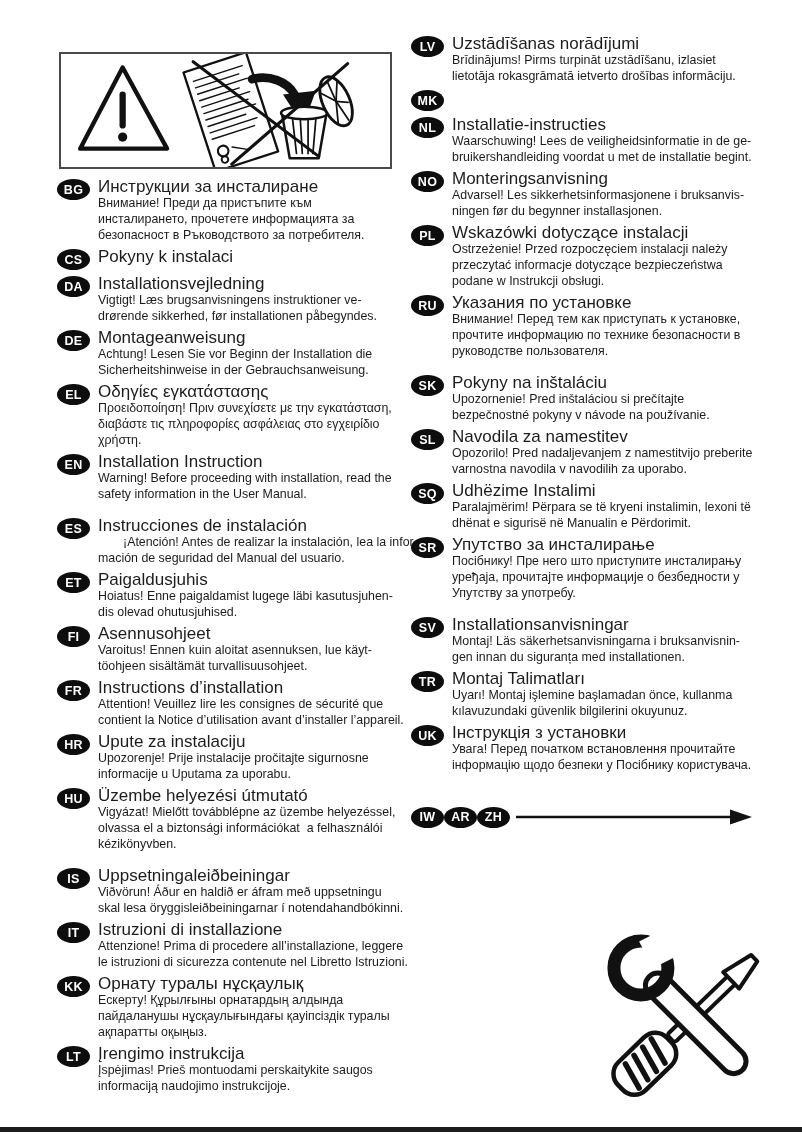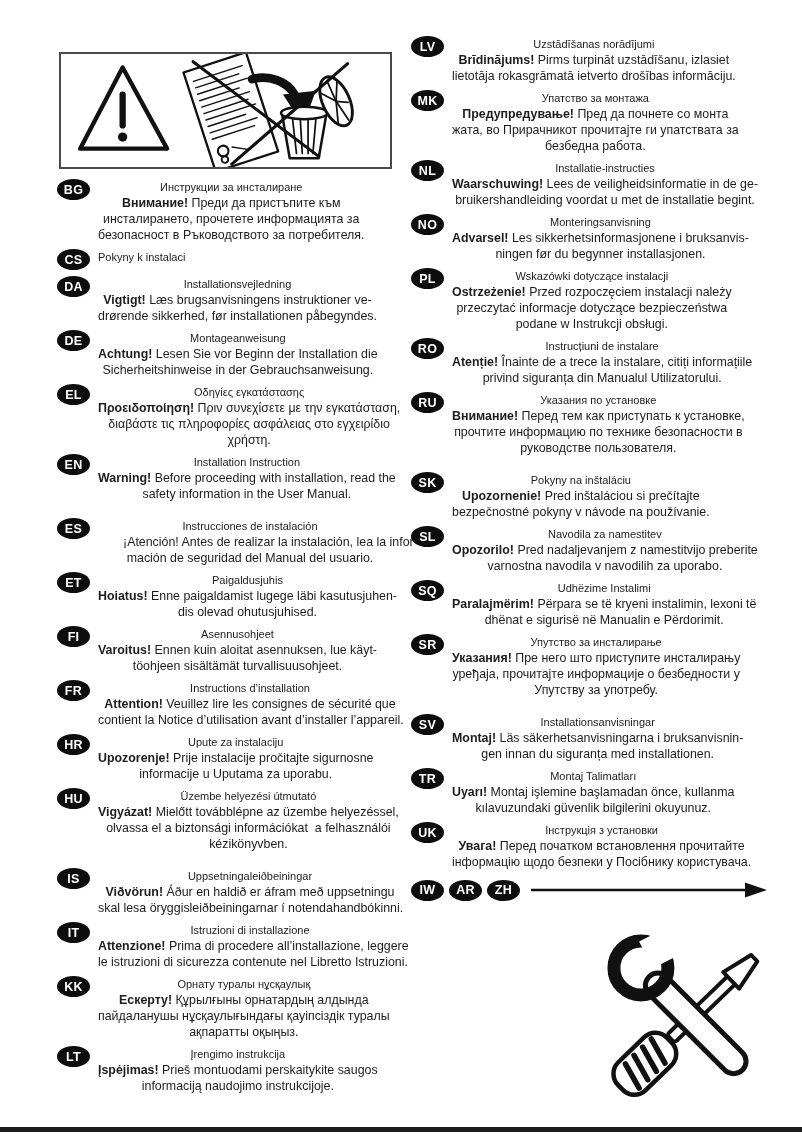--- a/index.html
+++ b/index.html
@@ -8,39 +8,39 @@
     background:#ffffff;color:#1c1c1c;
     font-family:"Liberation Sans",sans-serif;
   }
   
   .warning-box{
     position:absolute;left:59px;top:52px;width:333px;height:117px;
     border:2px solid #4a4a4a;box-sizing:border-box;background:#fff;
   }
   .warning-box svg{display:block;width:100%;height:100%;}
   
-  .col{position:absolute;display:flex;flex-direction:column;text-align:center;}
+  .col{position:absolute;display:flex;flex-direction:column;}
   .col-left{left:57px;top:179px;width:345px;}
   .col-right{left:411px;top:36px;width:385px;}
   .entry{display:flex;gap:8px;margin-top:6px;align-items:flex-start;}
   .entry:first-child{margin-top:0;}
   .entry.extra-gap{margin-top:16px;}
   .badge{
     display:inline-flex;align-items:center;justify-content:center;
     min-width:33px;height:21px;padding:0 2px;box-sizing:border-box;
     background:#0d0d0d;color:#fff;border-radius:50%;
     font-weight:bold;font-size:12.5px;letter-spacing:.3px;flex:0 0 auto;
   }
   .etext{min-width:0;}
-  .etitle{font-size:11px;line-height:16px;white-space:pre;}
+  .etitle{font-size:17px;line-height:16px;white-space:pre;}
   .ebody{font-size:12.4px;line-height:16px;white-space:pre;}
-  .ebody b.alert{font-weight:bold;}
+  .ebody b.alert{font-weight:normal;}
   .ebody b.alert.regular{font-weight:normal;margin-left:25px;}
   
-  .footer-codes{display:flex;align-items:center;gap:5px;margin-top:8px;}
+  .footer-codes{display:flex;align-items:center;margin-top:32px;}
   .footer-codes svg{margin-left:4px;}
   
   .tools-illustration{position:absolute;left:583px;top:922px;width:212px;height:198px;}
   .tools-illustration svg{display:block;width:100%;height:100%;}
   
   .bottom-rule{position:absolute;left:0;top:1127px;width:802px;height:5px;background:#1d1d1d;}
 </style>
 </head>
 <body>
 
@@ -244,26 +244,20 @@
 <div class="entry">
     <span class="badge">LV</span>
     <div class="etext">
       <div class="etitle">Uzstādīšanas norādījumi</div>
       <div class="ebody"><b class="alert">Brīdinājums!</b><span> Pirms turpināt uzstādīšanu, izlasiet
 lietotāja rokasgrāmatā ietverto drošības informāciju.</span></div>
     </div>
   </div>
     <div class="entry">
     <span class="badge">MK</span>
-    <div class="etext">
-      <div class="etitle">Упатство за монтажа</div>
-      <div class="ebody"><b class="alert">Предупредување!</b><span> Пред да почнете со монта
-жата, во Прирачникот прочитајте ги упатствата за
-безбедна работа.</span></div>
-    </div>
   </div>
     <div class="entry">
     <span class="badge">NL</span>
     <div class="etext">
       <div class="etitle">Installatie-instructies</div>
       <div class="ebody"><b class="alert">Waarschuwing!</b><span> Lees de veiligheidsinformatie in de ge-
 bruikershandleiding voordat u met de installatie begint.</span></div>
     </div>
   </div>
     <div class="entry">
@@ -277,28 +271,20 @@
     <div class="entry">
     <span class="badge">PL</span>
     <div class="etext">
       <div class="etitle">Wskazówki dotyczące instalacji</div>
       <div class="ebody"><b class="alert">Ostrzeżenie!</b><span> Przed rozpoczęciem instalacji należy
 przeczytać informacje dotyczące bezpieczeństwa
 podane w Instrukcji obsługi.</span></div>
     </div>
   </div>
     <div class="entry">
-    <span class="badge">RO</span>
-    <div class="etext">
-      <div class="etitle">Instrucțiuni de instalare</div>
-      <div class="ebody"><b class="alert">Atenție!</b><span> Înainte de a trece la instalare, citiți informațiile
-privind siguranța din Manualul Utilizatorului.</span></div>
-    </div>
-  </div>
-    <div class="entry">
     <span class="badge">RU</span>
     <div class="etext">
       <div class="etitle">Указания по установке</div>
       <div class="ebody"><b class="alert">Внимание!</b><span> Перед тем как приступать к установке,
 прочтите информацию по технике безопасности в
 руководстве пользователя.</span></div>
     </div>
   </div>
     <div class="entry extra-gap">
     <span class="badge">SK</span>
@@ -321,21 +307,21 @@
     <div class="etext">
       <div class="etitle">Udhëzime Instalimi</div>
       <div class="ebody"><b class="alert">Paralajmërim!</b><span> Përpara se të kryeni instalimin, lexoni të
 dhënat e sigurisë në Manualin e Përdorimit.</span></div>
     </div>
   </div>
     <div class="entry">
     <span class="badge">SR</span>
     <div class="etext">
       <div class="etitle">Упутство за инсталирање</div>
-      <div class="ebody"><b class="alert">Указания!</b><span> Пре него што приступите инсталирању
+      <div class="ebody"><b class="alert">Посібнику!</b><span> Пре него што приступите инсталирању
 уређаја, прочитајте информације о безбедности у
 Упутству за употребу.</span></div>
     </div>
   </div>
     <div class="entry extra-gap">
     <span class="badge">SV</span>
     <div class="etext">
       <div class="etitle">Installationsanvisningar</div>
       <div class="ebody"><b class="alert">Montaj!</b><span> Läs säkerhetsanvisningarna i bruksanvisnin-
 gen innan du siguranța med installationen.</span></div>

